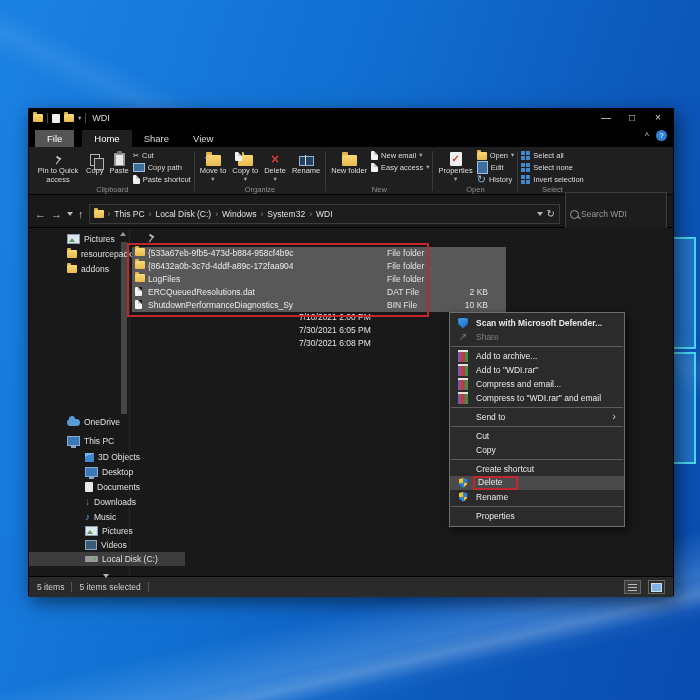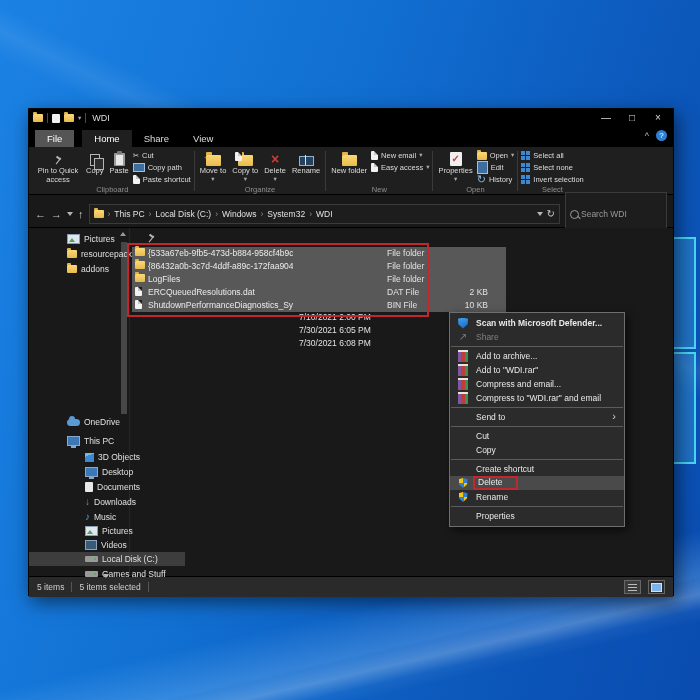--- a/index.html
+++ b/index.html
@@ -436,24 +436,20 @@
           <span>Pictures</span>
         </div>
         <div class="side-item lvl2" style="top:310px">
           <span class="ic vidic"></span>
           <span>Videos</span>
         </div>
         <div class="side-item lvl2 selected" style="top:324px">
           <span class="ic driveic"></span>
           <span>Local Disk (C:)</span>
         </div>
-        <div class="side-item lvl2" style="top:339px">
-          <span class="ic driveic"></span>
-          <span>Games and Stuff</span>
-        </div>
         <span class="tridown sb-down"></span>
       </div>
 
       <div class="filearea">
 
         <div class="frow sel" style="top:19px">
           <span class="ic folder sm"></span>
           <span class="c-name">{533a67eb-9fb5-473d-b884-958cf4b9c4a3}</span>
           <span class="c-date">8/17/2021 6:07 PM</span>
           <span class="c-type">File folder</span>

